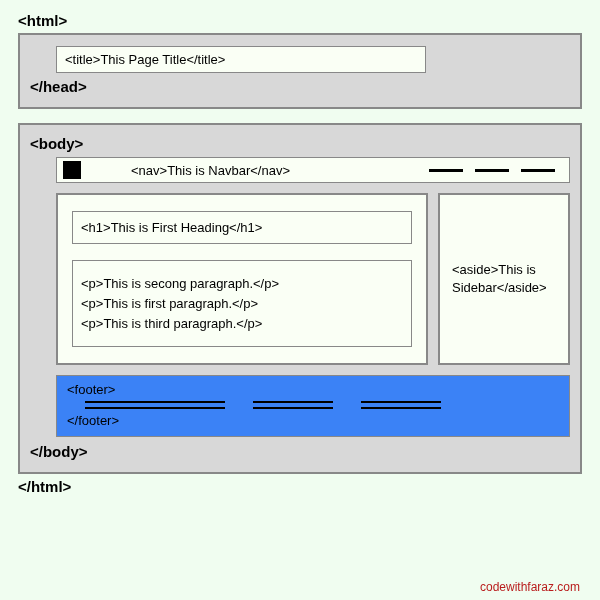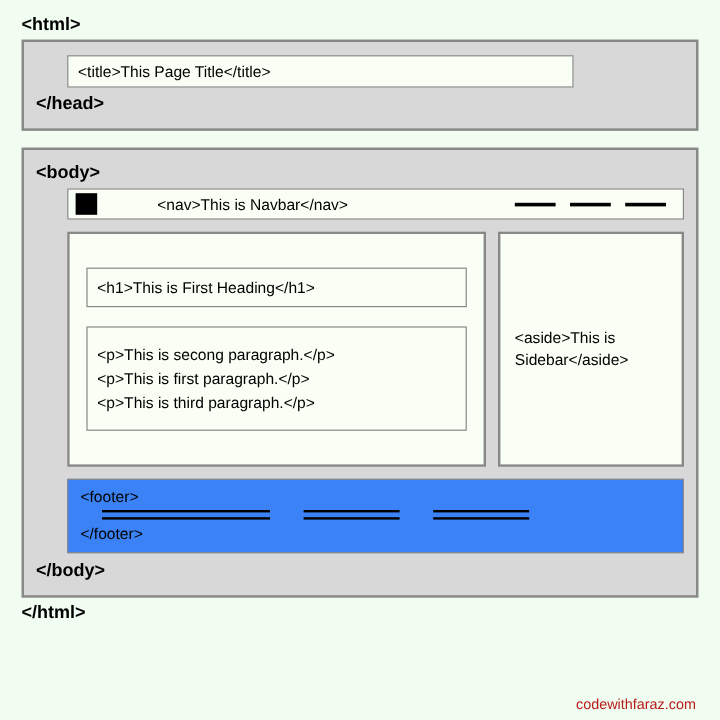--- a/index.html
+++ b/index.html
@@ -17,21 +17,21 @@
       border: 2px solid #888;
       background: #d8d8d8;
       padding: 6px 10px 8px 10px;
       margin: 4px 0 14px 0;
     }
     .title-box {
       border: 1px solid #888;
       background: #fafff5;
       padding: 5px 8px;
       margin: 5px 0 5px 26px;
-      width: 422px;
+      width: 370px;
       font-size: 13px;
     }
     .body-box {
       border: 2px solid #888;
       background: #d8d8d8;
       padding: 6px 10px 8px 10px;
     }
     .nav-box {
       border: 1px solid #888;
       background: #fafff5;
@@ -54,39 +54,39 @@
       display: inline-block; width: 34px; height: 3px; background: #000;
     }
     .main-row {
       display: flex;
       gap: 10px;
       margin: 0 0 10px 26px;
     }
     .article-box {
       border: 2px solid #888;
       background: #fafff5;
-      padding: 28px 14px;
+      padding: 16px 14px;
       flex: 1;
     }
     .h1-box {
       border: 1px solid #888;
       padding: 8px 8px;
       margin-bottom: 16px;
       font-size: 13px;
     }
     .p-box {
       border: 1px solid #888;
       padding: 10px 8px;
     }
     .p-box div { margin: 5px 0; font-size: 13px; }
     .aside-box {
       border: 2px solid #888;
       background: #fafff5;
       padding: 12px;
-      width: 155px;
+      width: 132px;
       display: flex;
       align-items: center;
       font-size: 13px;
       line-height: 1.4;
     }
     .footer-box {
       border: 1px solid #888;
       background: #3b82f6;
       margin: 0 0 6px 26px;
       padding: 6px 10px 8px 10px;

